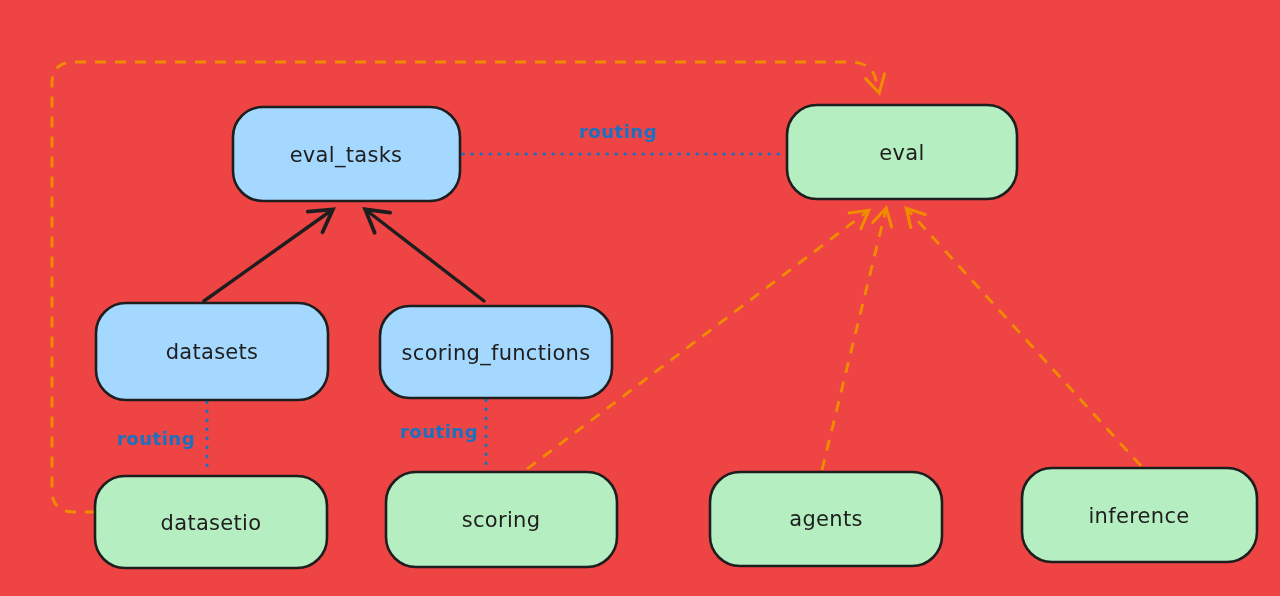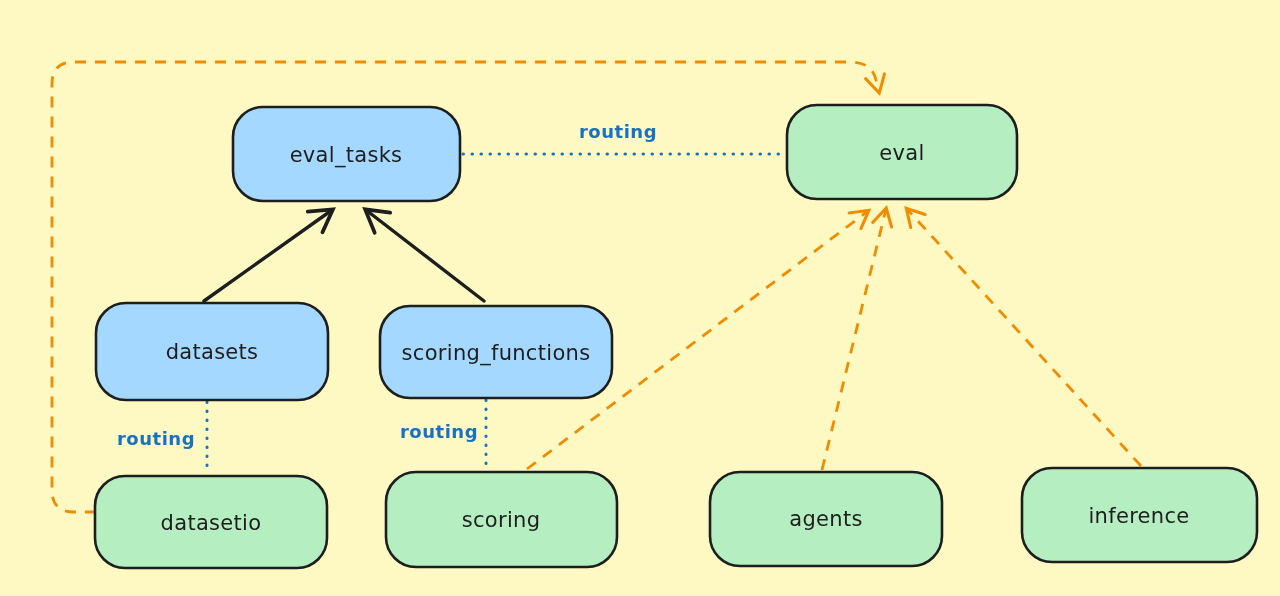--- a/index.html
+++ b/index.html
@@ -1,20 +1,20 @@
 <!DOCTYPE html>
 <html><head>
 <meta charset="utf-8">
 <style>
   html, body { margin: 0; padding: 0; background: #ffffff; }
   .canvas {
     position: relative;
     width: 1280px;
     height: 596px;
-    background: #fef9c3;
+    background: #ef4444;
     overflow: hidden;
     font-family: "DejaVu Sans", sans-serif;
   }
   svg { display: block; width: 1280px; height: 596px; }
   .node rect {
     stroke: #1e1e1e;
     stroke-width: 2.6;
   }
   .node-label {
     font-family: "DejaVu Sans", sans-serif;

